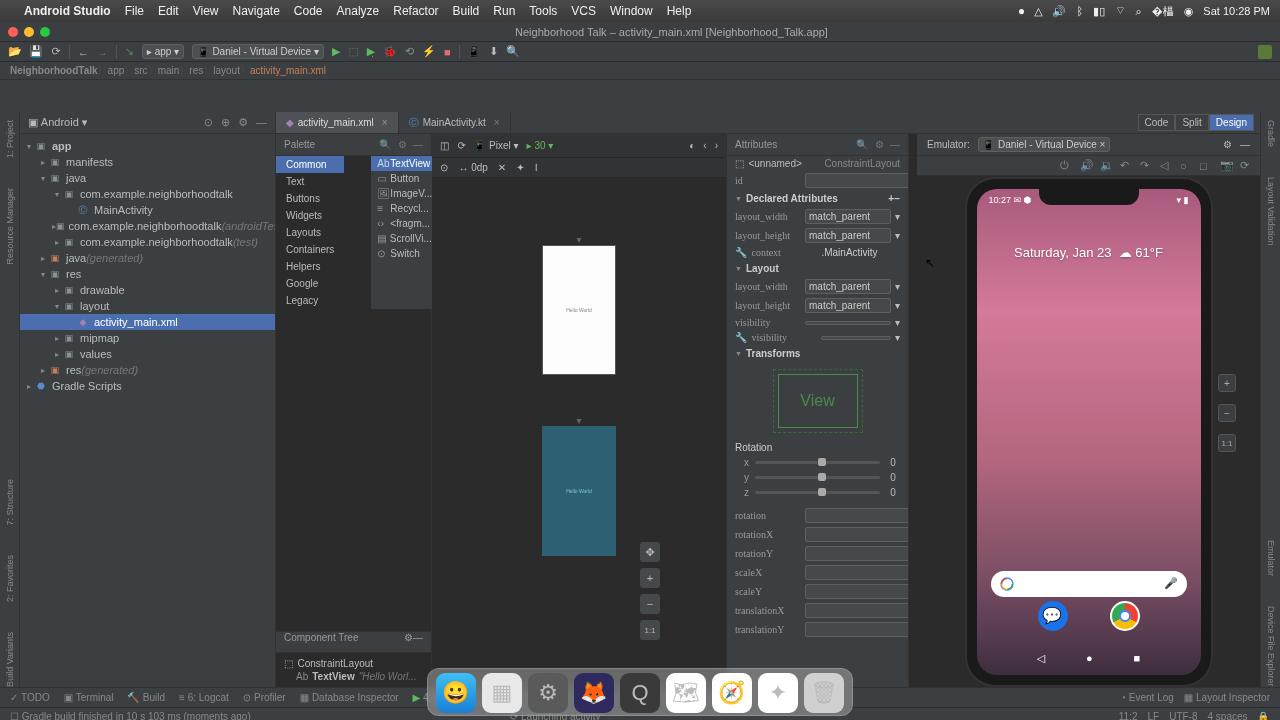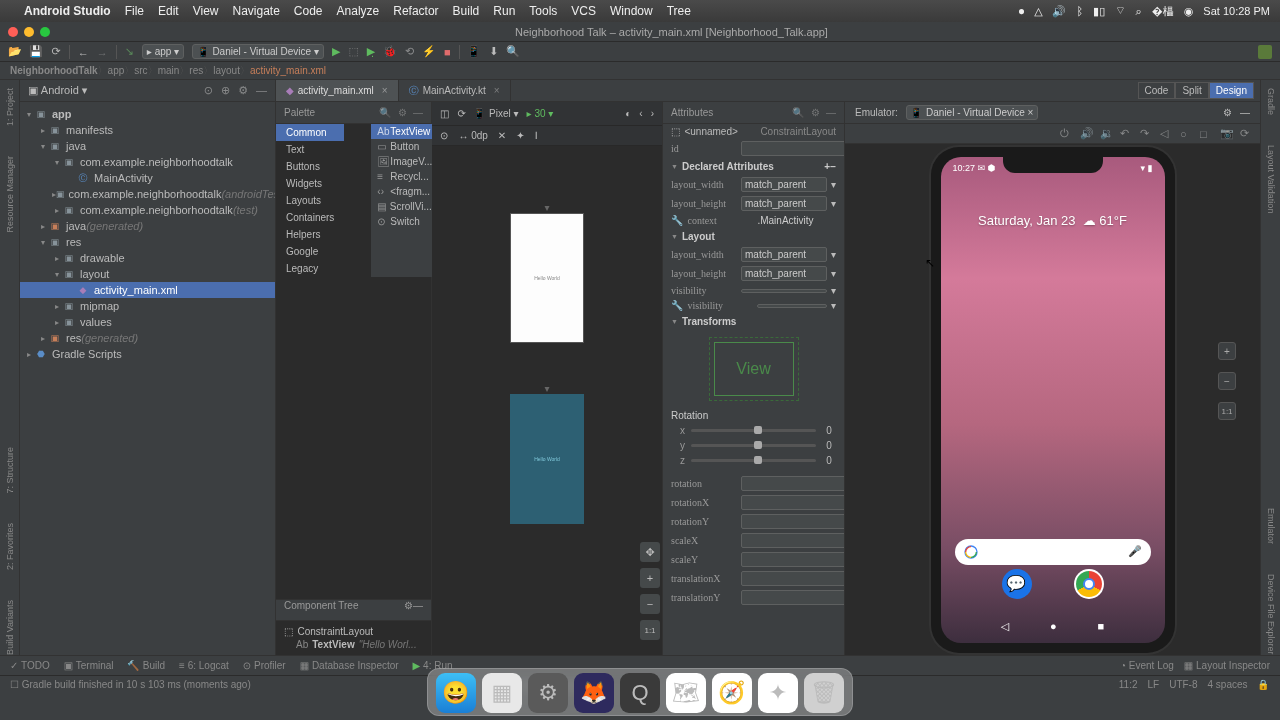--- a/index.html
+++ b/index.html
@@ -23,21 +23,21 @@
 .toolbar .sep { width: 1px; height: 14px; background: #555; }
 .toolbar select, .dropdown { background: #4c5052; border: 1px solid #5e6060; color: #ccc; font-size: 10px; padding: 1px 4px; border-radius: 3px; }
 .run-green { color: #5fbb5f; }
 .run-red { color: #e06c6c; }
 
 
 .breadcrumb { height: 18px; background: #3c3f41; border-bottom: 1px solid #323232; display: flex; align-items: center; padding: 0 10px; gap: 0; font-size: 10px; color: #888; }
 .breadcrumb span.sep { color: #555; }
 
 
-.main { display: flex; height: 575px; }
+.main { display: flex; height: 575px; margin-top: 32px; }
 
 
 .gutter-left { width: 20px; background: #3c3f41; border-right: 1px solid #323232; display: flex; flex-direction: column; align-items: center; padding-top: 8px; gap: 30px; }
 .gutter-left .vert { writing-mode: vertical-rl; transform: rotate(180deg); font-size: 9px; color: #888; cursor: pointer; }
 
 
 .project { width: 256px; background: #3c3f41; border-right: 1px solid #323232; display: flex; flex-direction: column; }
 .project-header { height: 22px; display: flex; align-items: center; padding: 0 8px; border-bottom: 1px solid #323232; }
 .project-header .icons { margin-left: auto; display: flex; gap: 8px; opacity: .6; }
 .tree { padding: 4px 0; font-size: 11px; overflow-y: auto; }
@@ -100,21 +100,21 @@
 .attr-section::before { content: "▼"; font-size: 7px; margin-right: 4px; color: #888; }
 .view-box { margin: 12px auto; width: 80px; height: 54px; border: 1px solid #4a8a4a; display: flex; align-items: center; justify-content: center; color: #4a8a4a; font-size: 16px; font-family: serif; position: relative; }
 .view-box::before { content: ""; position: absolute; inset: -6px; border: 1px dashed #3a6a3a; }
 .slider-row { display: flex; align-items: center; padding: 2px 8px; gap: 6px; }
 .slider-row .slbl { flex: 0 0 14px; text-align: right; color: #999; }
 .slider { flex: 1; height: 3px; background: #555; position: relative; border-radius: 2px; }
 .slider .thumb { position: absolute; left: 50%; top: -3px; width: 8px; height: 8px; background: #aaa; border-radius: 2px; }
 .slider-row .sval { width: 14px; text-align: center; }
 
 
-.emulator { width: 416px; background: #2b2b2b; border-left: 1px solid #323232; display: flex; flex-direction: column; position: relative; }
+.emulator { width: 352px; background: #2b2b2b; border-left: 1px solid #323232; display: flex; flex-direction: column; position: relative; padding-left: 8px; }
 .emu-hdr { height: 22px; background: #3c3f41; border-bottom: 1px solid #323232; display: flex; align-items: center; padding: 0 10px; font-size: 10px; gap: 8px; }
 .emu-toolbar { height: 20px; background: #3c3f41; border-bottom: 1px solid #323232; display: flex; align-items: center; justify-content: flex-end; padding: 0 8px; gap: 8px; }
 .view-mode { display: flex; margin-left: auto; }
 .view-mode span { padding: 2px 6px; border: 1px solid #555; font-size: 10px; cursor: pointer; }
 .view-mode span.active { background: #4b6eaf; color: #fff; }
 .emu-toolbar .ico { width: 12px; opacity: .6; cursor: pointer; }
 .phone-wrap { flex: 1; display: flex; align-items: center; justify-content: center; position: relative; }
 .phone { width: 244px; height: 506px; background: #1a1a1a; border-radius: 28px; padding: 10px; position: relative; box-shadow: 0 0 0 2px #333; }
 .phone-notch { position: absolute; top: 10px; left: 50%; transform: translateX(-50%); width: 100px; height: 16px; background: #1a1a1a; border-radius: 0 0 12px 12px; z-index: 2; }
 .phone-screen { width: 100%; height: 100%; border-radius: 20px; overflow: hidden; background: linear-gradient(180deg, #a85a7d 0%, #d47a9a 25%, #b5677f 55%, #7a4e65 80%, #3d2e3e 100%); position: relative; }
@@ -172,21 +172,21 @@
   <span>View</span>
   <span>Navigate</span>
   <span>Code</span>
   <span>Analyze</span>
   <span>Refactor</span>
   <span>Build</span>
   <span>Run</span>
   <span>Tools</span>
   <span>VCS</span>
   <span>Window</span>
-  <span>Tree</span>
+  <span>Help</span>
   <div class="right">
     <span>⏺</span>
     <span>△</span>
     <span>🔊</span>
     <span>ᛒ</span>
     <span>▮▯</span>
     <span>⌔</span>
     <span>⌕</span>
     <span>�櫑</span>
     <span>◉</span>

